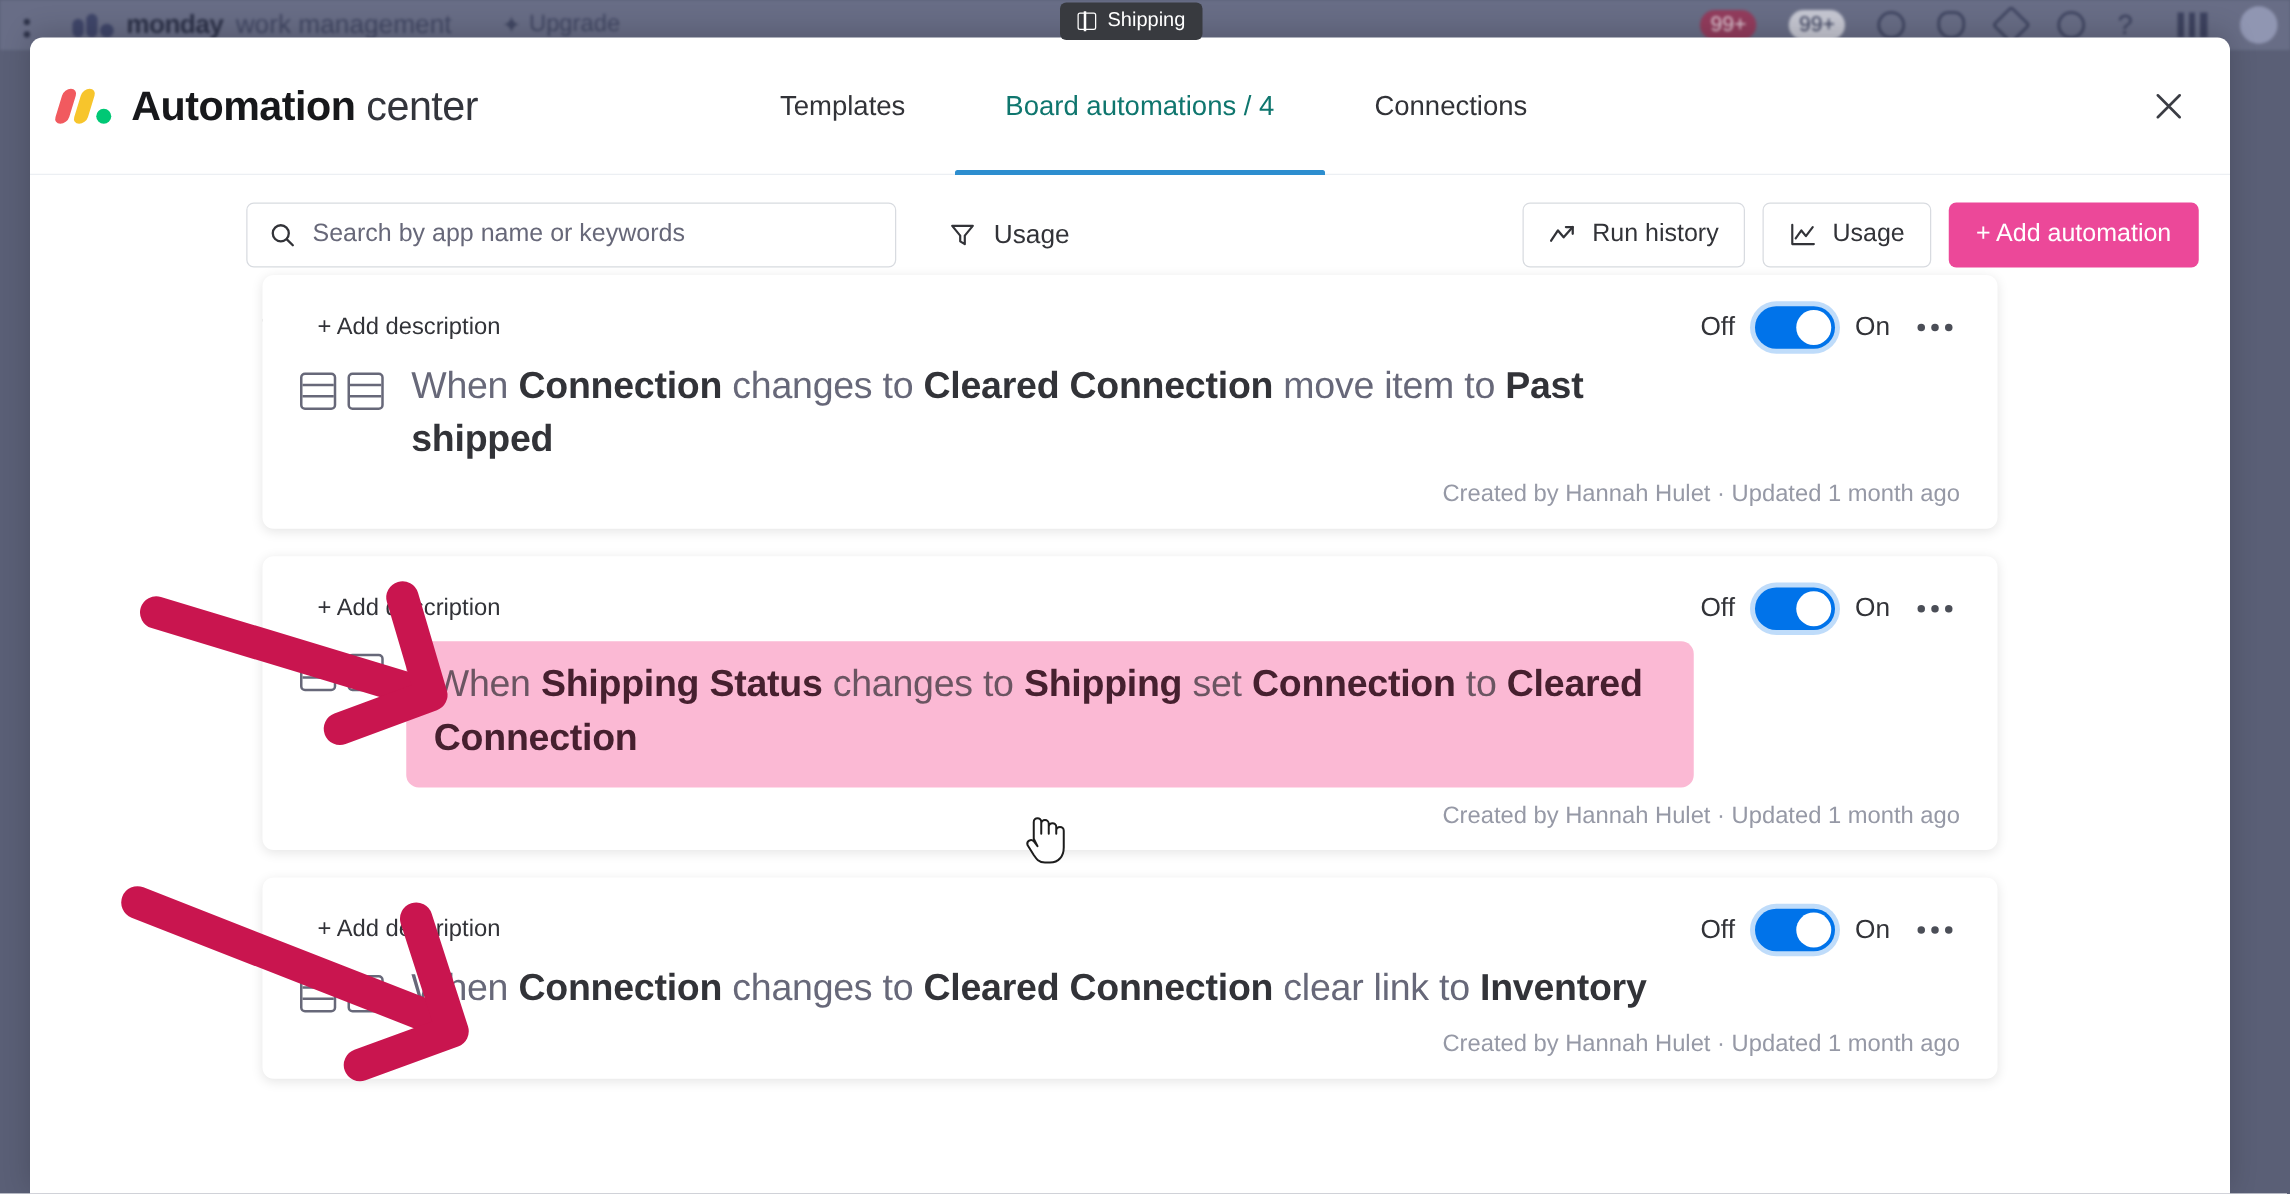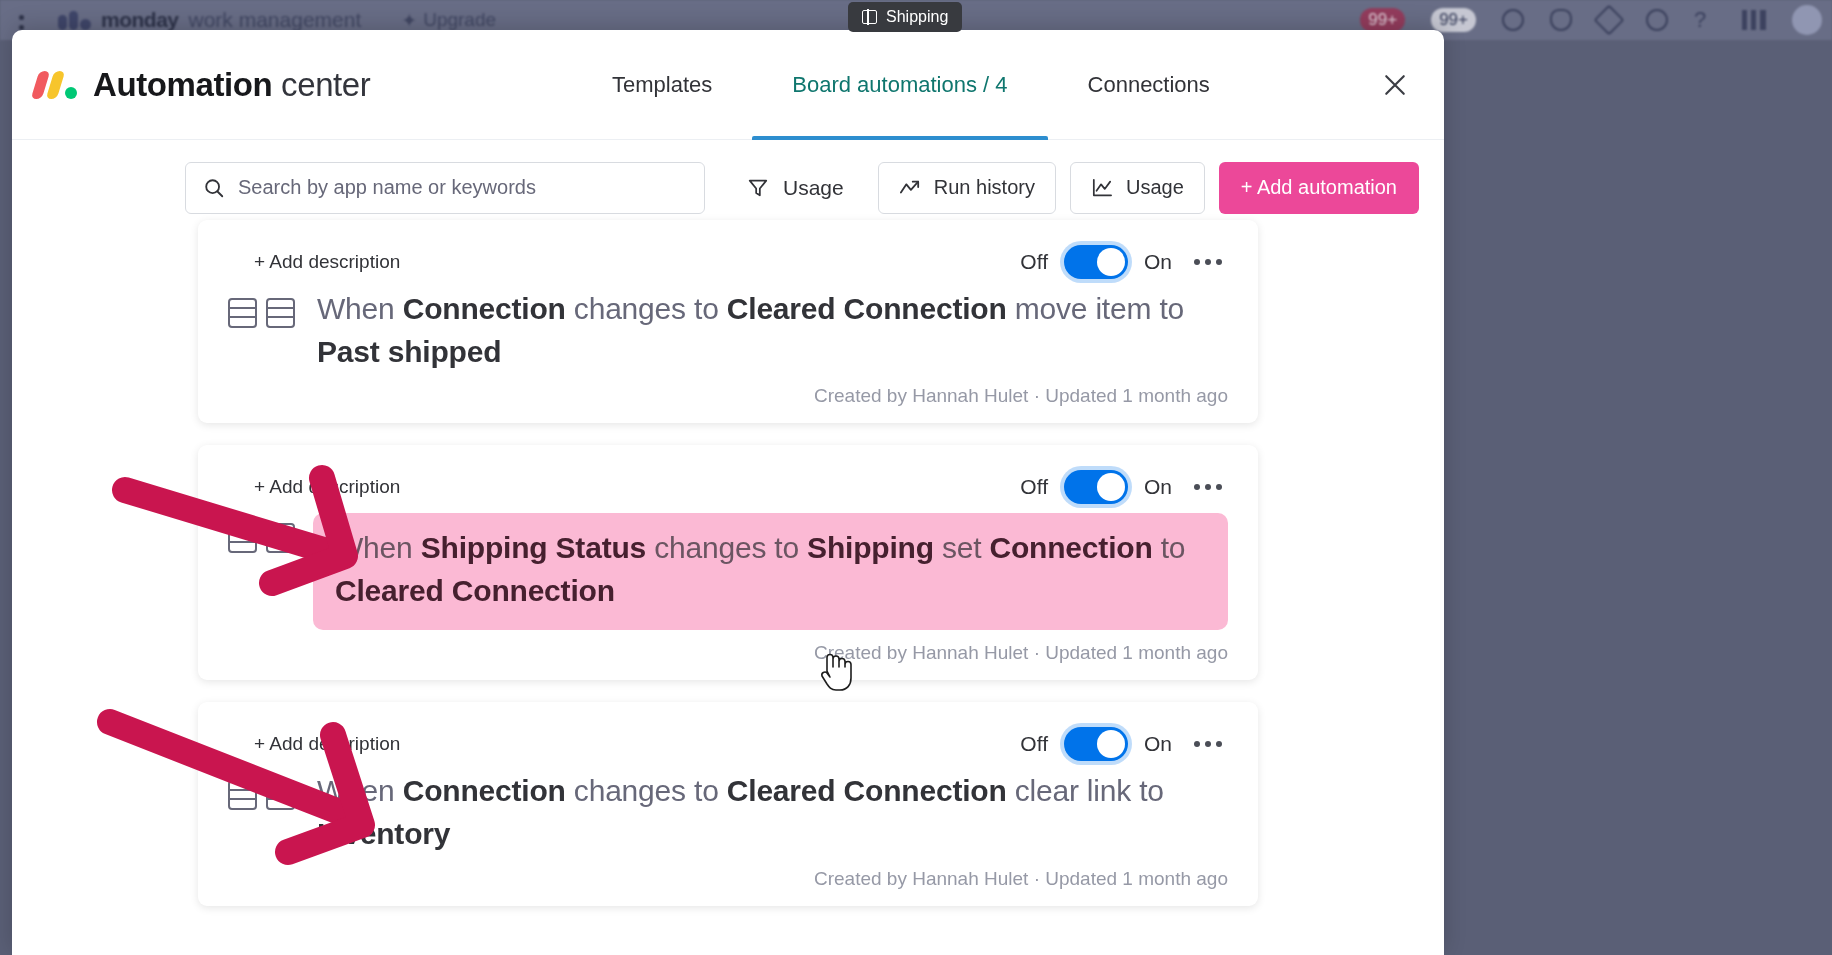--- a/index.html
+++ b/index.html
@@ -99,22 +99,22 @@
     position: relative;
   }
   .tooltip-chip .board-ic::after {
     content:""; position:absolute; left: 4px; top: -1.8px; bottom:-1.8px;
     width: 1.8px; background:#fff;
   }
 
   
   .modal {
     position: absolute;
-    left: 12px; top: 30px;
-    width: 1432px; height: 925px;
+    left: 24px; top: 30px;
+    width: 1760px; height: 925px;
     background: #ffffff;
     border-radius: 10px 10px 0 0;
     box-shadow: 0 -4px 22px rgba(0,0,0,.18);
     overflow: hidden;
     z-index: 4;
   }
 
   
   .modal-header {
     position: relative;
@@ -263,21 +263,21 @@
   .auto-card.partial-top {
     margin-top: -68px;
   }
   .card-toprow {
     display: flex; align-items: center;
     height: 40px;
   }
   .add-desc {
     font-size: 19px; color: #323338;
     cursor: pointer;
-    margin-left: 26px;
+    margin-left: 14px;
   }
   .toggle-group {
     margin-left: auto;
     display: flex; align-items: center; gap: 16px;
   }
   .toggle-label { font-size: 21px; color: #323338; }
   .switch {
     position: relative;
     width: 64px; height: 34px;
     border-radius: 17px;

